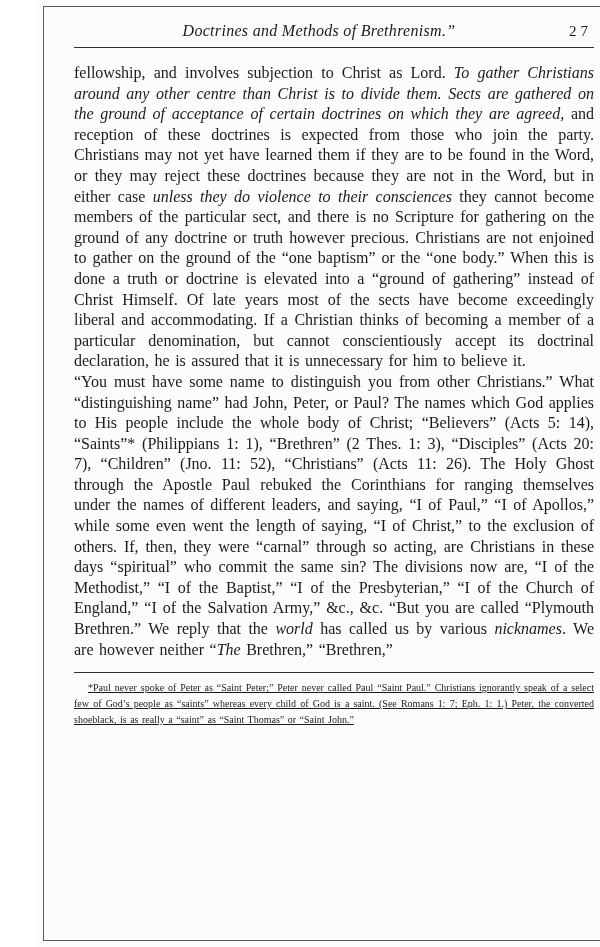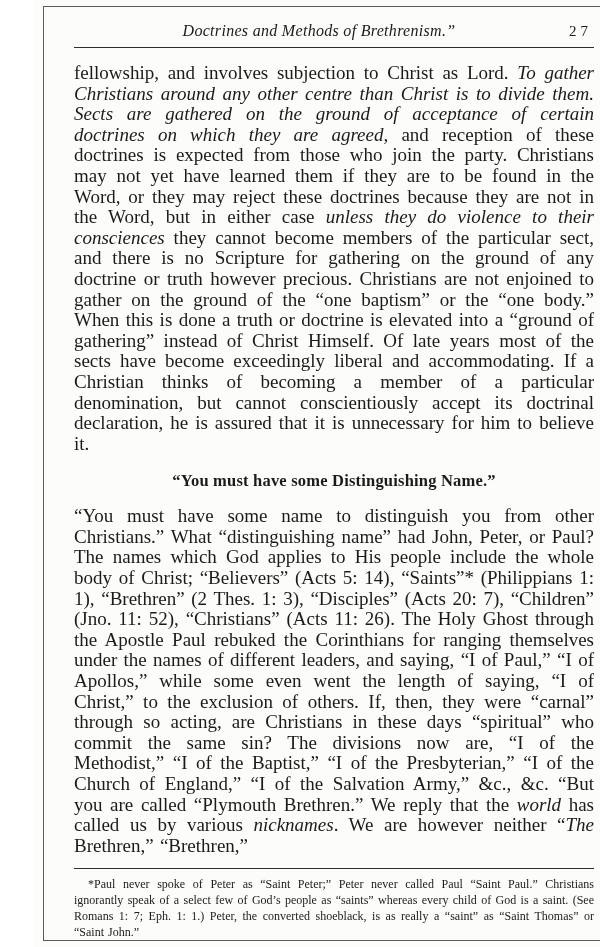--- a/index.html
+++ b/index.html
@@ -42,64 +42,64 @@
     font-size: 15px;
     letter-spacing: 4px;
     text-align: right;
   }
   .header-rule {
     border: none;
     border-top: 1px solid #2f2f2c;
     margin: 7px 0 15px 0;
   }
   .body-par {
-    font-size: 19px;
+    font-size: 16px;
     line-height: 20.6px;
     text-align: justify;
     word-spacing: 1.5px;
   }
   .seg-italic { font-style: italic; }
   .section-heading {
     text-align: center;
     font-weight: bold;
     font-size: 16.5px;
     letter-spacing: 0.2px;
     margin: 17px 0 15px 0;
   }
   .footnote-rule {
     border: none;
     border-top: 1px solid #2f2f2c;
     margin: 12px 0 7px 0;
   }
   .footnote {
-    font-size: 12px;
+    font-size: 10px;
     line-height: 16px;
     text-align: justify;
     text-indent: 14px;
     word-spacing: 1px;
+    text-decoration: underline;
   }
 </style>
 </head>
 <body>
 
 <div class="page">
   <div class="frame"></div>
 
   <div class="content">
 
     <div class="running-head">
       <span>Doctrines and Methods of Brethrenism.”</span>
       <span class="page-number">27</span>
     </div>
 
     <hr class="header-rule">
 
     <p class="body-par"><span>fellowship, and involves subjection to Christ as Lord.  </span><span class="seg-italic">To gather Christians around any other centre than Christ is to divide them.  Sects are gathered on the ground of acceptance of certain doctrines on which they are agreed,</span><span> and reception of these doctrines is expected from those who join the party.  Christians may not yet have learned them if they are to be found in the Word, or they may reject these doctrines because they are not in the Word, but in either case </span><span class="seg-italic">unless they do violence to their consciences</span><span> they cannot become members of the particular sect, and there is no Scripture for gathering on the ground of any doctrine or truth however precious.  Christians are not enjoined to gather on the ground of the “one baptism” or the “one body.”  When this is done a truth or doctrine is elevated into a “ground of gathering” instead of Christ Himself.  Of late years most of the sects have become exceedingly liberal and accommodating.  If a Christian thinks of becoming a member of a particular denomination, but cannot conscientiously accept its doctrinal declaration, he is assured that it is unnecessary for him to believe it.</span></p>
 
-    <h2 class="section-heading">“You must have some Distinguishing Name.”</h2>
 
     <p class="body-par"><span>“You must have some name to distinguish you from other Christians.”  What “distinguishing name” had John, Peter, or Paul?  The names which God applies to His people include the whole body of Christ; “Believers” (Acts 5: 14), “Saints”* (Philippians 1: 1), “Brethren” (2 Thes. 1: 3), “Disciples” (Acts 20: 7), “Children” (Jno. 11: 52), “Christians” (Acts 11: 26).  The Holy Ghost through the Apostle Paul rebuked the Corinthians for ranging themselves under the names of different leaders, and saying, “I of Paul,” “I of Apollos,” while some even went the length of saying, “I of Christ,” to the exclusion of others.  If, then, they were “carnal” through so acting, are Christians in these days “spiritual” who commit the same sin?  The divisions now are, “I of the Methodist,” “I of the Baptist,” “I of the Presbyterian,” “I of the Church of England,” “I of the Salvation Army,” &amp;c., &amp;c.  “But you are called “Plymouth Brethren.”  We reply that the </span><span class="seg-italic">world</span><span> has called us by various </span><span class="seg-italic">nicknames</span><span>.  We are however neither “</span><span class="seg-italic">The</span><span> Brethren,” “Brethren,”</span></p>
 
     <hr class="footnote-rule">
 
     <p class="footnote"><span>*Paul never spoke of Peter as “Saint Peter;” Peter never called Paul “Saint Paul.”  Christians ignorantly speak of a select few of God’s people as “saints” whereas every child of God is a saint.  (See Romans 1: 7; Eph. 1: 1.)  Peter, the converted shoeblack, is as really a “saint” as “Saint Thomas” or “Saint John.”</span></p>
 
   </div>
 </div>
 

